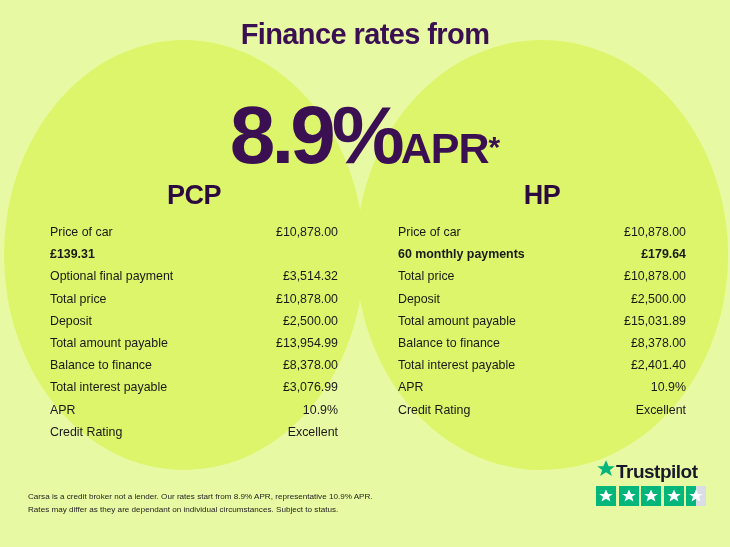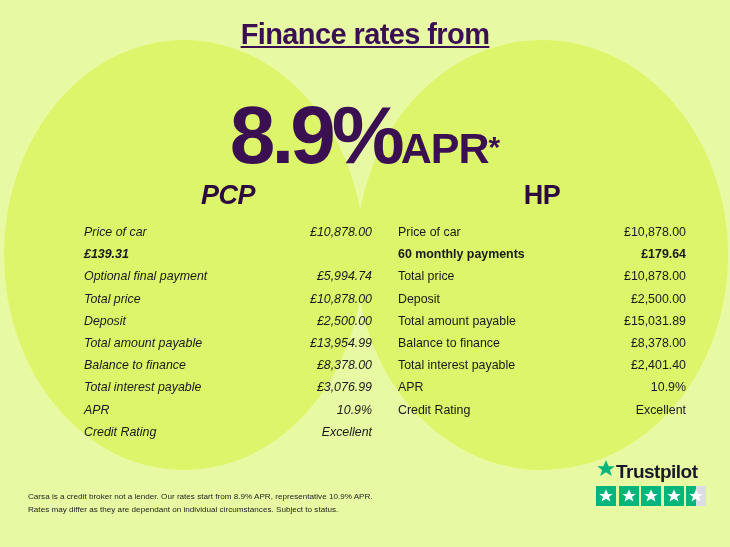--- a/index.html
+++ b/index.html
@@ -30,21 +30,20 @@
   #headline {
     position: absolute;
     top: 20px;
     left: 0; right: 0;
     text-align: center;
     font-size: 29px;
     font-weight: bold;
     letter-spacing: -0.6px;
     color: #3a1052;
     line-height: 1;
-    text-decoration: underline;
   }
   #rate-line {
     position: absolute;
     top: 58px;
     left: 0; right: 0;
     text-align: center;
     color: #3a1052;
     line-height: 1;
     white-space: nowrap;
     margin-top: 36px;
@@ -61,21 +60,21 @@
     letter-spacing: -1px;
     vertical-align: baseline;
   }
   #rate-star {
     font-size: 30px;
     font-weight: bold;
     vertical-align: super;
   }
 
   .panel { position: absolute; top: 182px; }
-  #panel-pcp { left: 78px;  width: 300px; font-style: italic; }
+  #panel-pcp { left: 44px;  width: 300px; }
   #panel-hp  { left: 392px; width: 300px; }
 
   .panel-title {
     text-align: center;
     font-size: 27px;
     font-weight: bold;
     color: #2c0a40;
     letter-spacing: -0.5px;
     margin-bottom: 16px;
     line-height: 1;
@@ -161,21 +160,21 @@
       <div class="rows">
         <div class="row">
           <span class="lbl">Price of car</span>
           <span class="val">£10,878.00</span>
         </div>
         <div class="row emph">
           <span class="val">£139.31</span>
         </div>
         <div class="row">
           <span class="lbl">Optional final payment</span>
-          <span class="val">£5,994.74</span>
+          <span class="val">£3,514.32</span>
         </div>
         <div class="row">
           <span class="lbl">Total price</span>
           <span class="val">£10,878.00</span>
         </div>
         <div class="row">
           <span class="lbl">Deposit</span>
           <span class="val">£2,500.00</span>
         </div>
         <div class="row">

